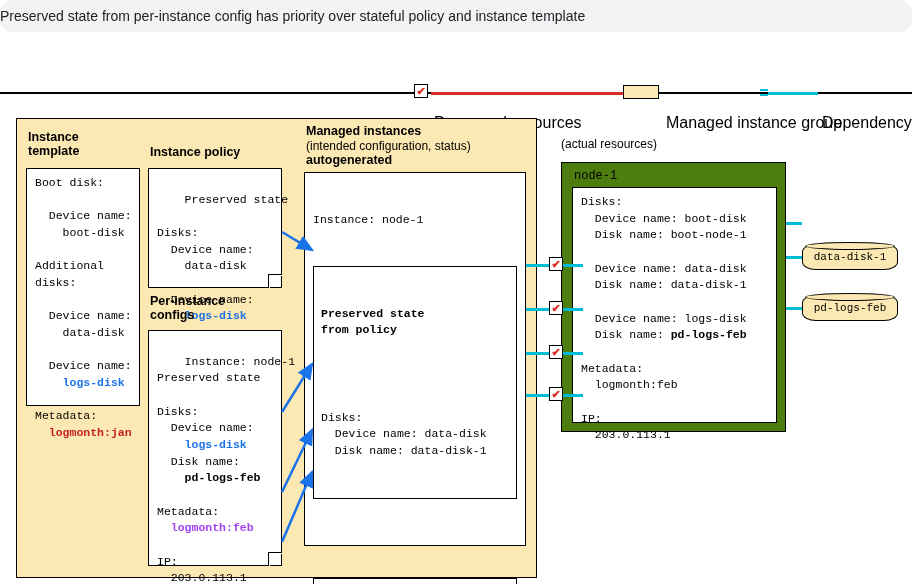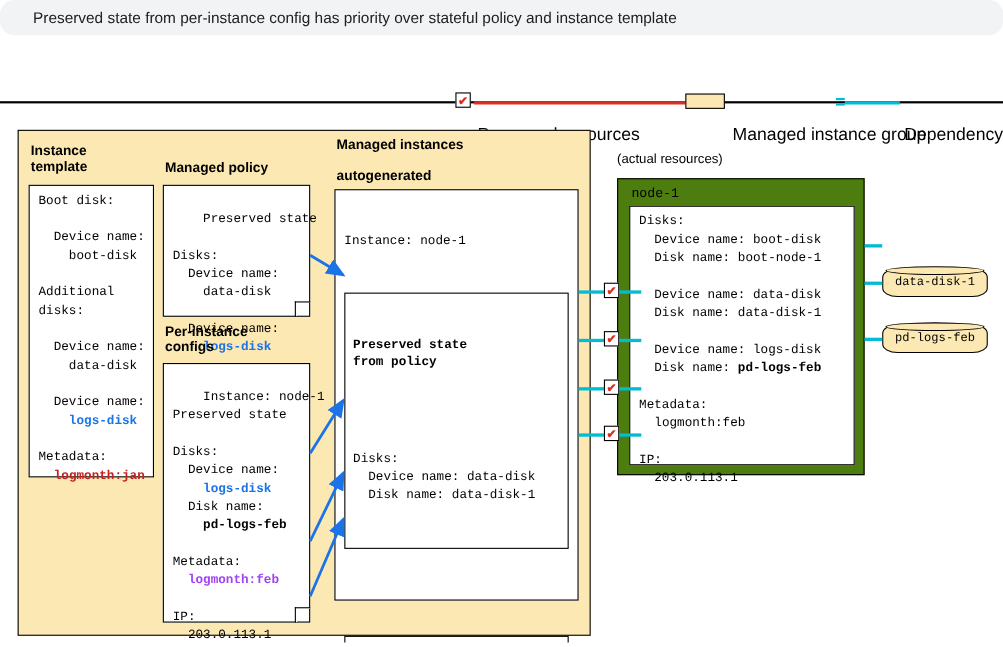--- a/index.html
+++ b/index.html
@@ -5,21 +5,21 @@
   * { box-sizing: border-box; }
   body {
     margin: 0;
     font-family: Arial, Helvetica, sans-serif;
     font-size: 12px;
     background: #fff;
     color: #000;
   }
   .banner {
     background: #f1f3f4;
-    padding: 8px 30px;
+    padding: 8px 0;
     font-size: 14px;
     color: #202124;
     border-radius: 13px;
   }
   .page {
     position: relative;
     width: 912px;
     height: 552px;
   }
   .rule-line {
@@ -258,25 +258,26 @@
   <div class="legend-txt" style="left:434px">Preserved resources</div>
   <div class="legend-dash"></div>
   <div class="legend-txt" style="left:666px">Managed instance group</div>
   <div class="lines-icon"></div>
   <div class="legend-txt" style="left:822px">Dependency</div>
 
   <div class="mig-box"></div>
 
   <div class="col-head" style="left:28px; top:98px; white-space:pre">Instance
 template</div>
-  <div class="col-head" style="left:150px; top:113px">Managed policy</div>
+  <div class="col-head" style="left:150px; top:113px">Instance policy</div>
   <div class="col-head" style="left:306px; top:92px">Managed instances</div>
+  <div class="subhead" style="left:306px; top:107px">(intended configuration, status)</div>
   <div class="col-head" style="left:306px; top:121px">autogenerated</div>
 
-  <div class="panel" style="left:26px; top:136px; width:114px; height:266px">Boot disk:
+  <div class="panel" style="left:26px; top:136px; width:114px; height:238px">Boot disk:
 
   Device name:
     boot-disk
 
 Additional
 disks:
 
   Device name:
     data-disk
 

